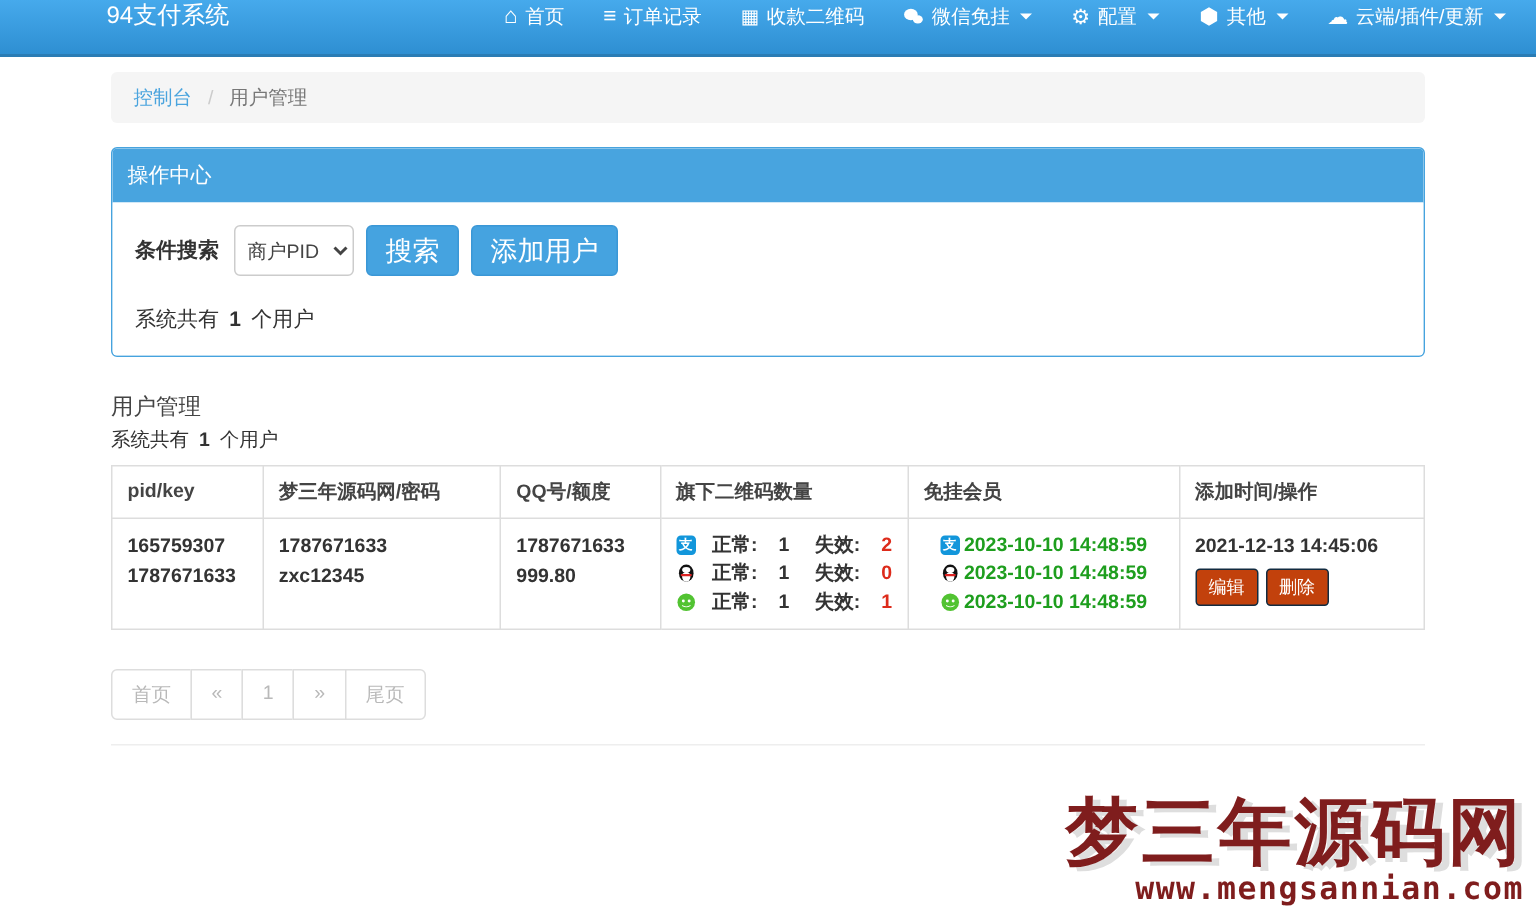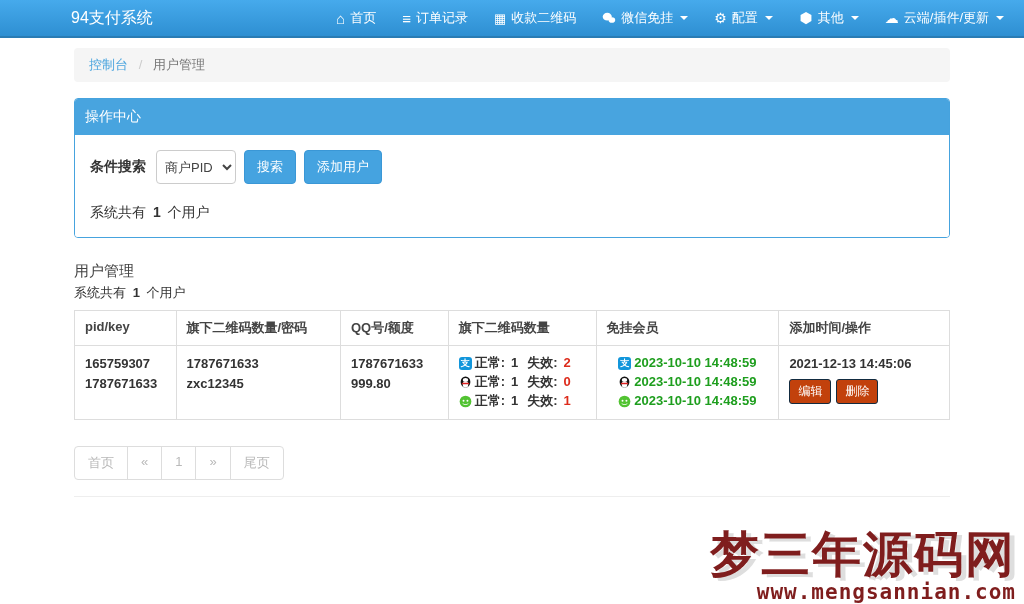--- a/index.html
+++ b/index.html
@@ -2,21 +2,21 @@
 <html><head>
 <meta charset="utf-8">
 <style>
   * { margin:0; padding:0; box-sizing:border-box; }
   html,body { background:#fff; }
   body { font-family:"Liberation Sans","DejaVu Sans",sans-serif; font-size:13px; color:#333; }
   .page { position:relative; width:1024px; height:604px; overflow:hidden; background:#fff; }
 
   
   .navbar { height:38px; background:linear-gradient(#46aaec,#2e8fd2); border-bottom:2px solid #2a7cb4;
-            display:flex; align-items:center; }
+            display:flex; align-items:flex-start; }
   .nav-inner { width:1010px; margin:0 auto; display:flex; align-items:stretch; padding-left:64px; }
   .brand { color:#fff; font-size:16px; display:flex; align-items:center; margin-right:40px; text-decoration:none; }
   .nav-list { display:flex; margin-left:auto; align-items:stretch; }
   .nav-item { display:flex; align-items:center; gap:5px; padding:0 13px; color:#fff; font-size:13px;
               text-decoration:none; cursor:pointer; white-space:nowrap; }
   .nav-item.active { background:#2e87c6; }
   .ic { display:inline-block; line-height:1; font-size:13px; }
   .i-home::before { content:"⌂"; font-weight:bold; font-size:15px; }
   .i-list::before { content:"≡"; font-weight:bold; font-size:15px; }
   .i-qr::before   { content:"▦"; font-size:13px; }
@@ -38,38 +38,38 @@
   .panel { margin-top:16px; border:1px solid #46a3de; border-radius:4px; overflow:hidden; }
   .panel-heading { background:#48a4df; color:#fff; font-size:14px; padding:9px 10px; }
   .panel-body { background:#fff; padding:15px; }
   .form-row { display:flex; align-items:center; gap:8px; }
   .form-label { font-weight:bold; font-size:14px; margin-right:2px; }
   select.form-select { height:34px; width:80px; border:1px solid #ccc; border-radius:4px; background:#fff;
            color:#444; font-size:13px; padding:0 4px; font-family:inherit; }
   input.form-input { height:34px; width:150px; border:1px solid #ccc; border-radius:4px; padding:6px 10px;
            font-size:13px; color:#444; font-family:inherit; }
   input.form-input::placeholder { color:#a9a9a9; }
-  .btn-blue { height:34px; border:1px solid #3a97d6; background:#45a3e0; color:#fff; font-size:13px;
+  .btn-blue { height:34px; border:1px solid #3a97d6; background:#45a3e0; color:#fff; font-size:18px;
            border-radius:4px; padding:0 12px; cursor:pointer; font-family:inherit; }
   .btn-add { margin-left:0; }
   .summary { margin-top:20px; font-size:14px; color:#333; }
   .summary b { margin:0 3px; }
 
   
   .section-title { margin-top:24px; font-size:15px; color:#444; }
   .section-sub { margin-top:3px; font-size:13px; color:#333; }
   .section-sub b { margin:0 3px; }
 
   
   table.users { width:100%; border-collapse:collapse; margin-top:8px; }
   .users th, .users td { border:1px solid #ddd; padding:8px 10px; text-align:left; vertical-align:top; font-size:13px; }
   .users th { font-weight:bold; color:#444;margin-left:12px; }
   .users td { font-weight:bold; color:#333; height:62px; }
   .cell-line { line-height:1.55; }
-  .qline { display:flex; align-items:center; gap:3px; line-height:1.45; white-space:nowrap; }
+  .qline { display:flex; align-items:center; gap:11px; line-height:1.45; white-space:nowrap; }
   .qline .num-red { color:#dd2b1b; margin-left:3px; }
   .qline .lbl { color:#333; }
   .qline .lbl + .nrm { margin-left:3px; margin-right:6px; }
   .mline { display:flex; align-items:center; gap:3px; line-height:1.45; color:#1e9e1e; white-space:nowrap;justify-content:center; }
 
   .mini-icon { width:13px; height:13px; display:inline-flex; align-items:center; justify-content:center; flex:0 0 13px; }
   .alipay-sq { background:#1296db; border-radius:3px; color:#fff; font-size:9px; font-weight:bold; }
   .alipay-sq::before { content:"支"; }
   .isvg { width:13px; height:13px; display:block; }
 
@@ -190,21 +190,21 @@
         <col style="width:11.6%">
           <col style="width:18.8%">
           <col style="width:12.3%">
         <col style="width:16.9%">
           <col style="width:20.9%">
           <col style="width:19.5%">
       </colgroup>
       <thead>
         <tr>
           <th>pid/key</th>
-          <th>旗下二维码数量/密码</th>
+          <th>梦三年源码网/密码</th>
           <th>QQ号/额度</th>
           <th>旗下二维码数量</th>
           <th>免挂会员</th>
           <th>添加时间/操作</th>
         </tr>
       </thead>
       <tbody>
         <tr>
           <td>
             <div class="cell-line">165759307</div>

